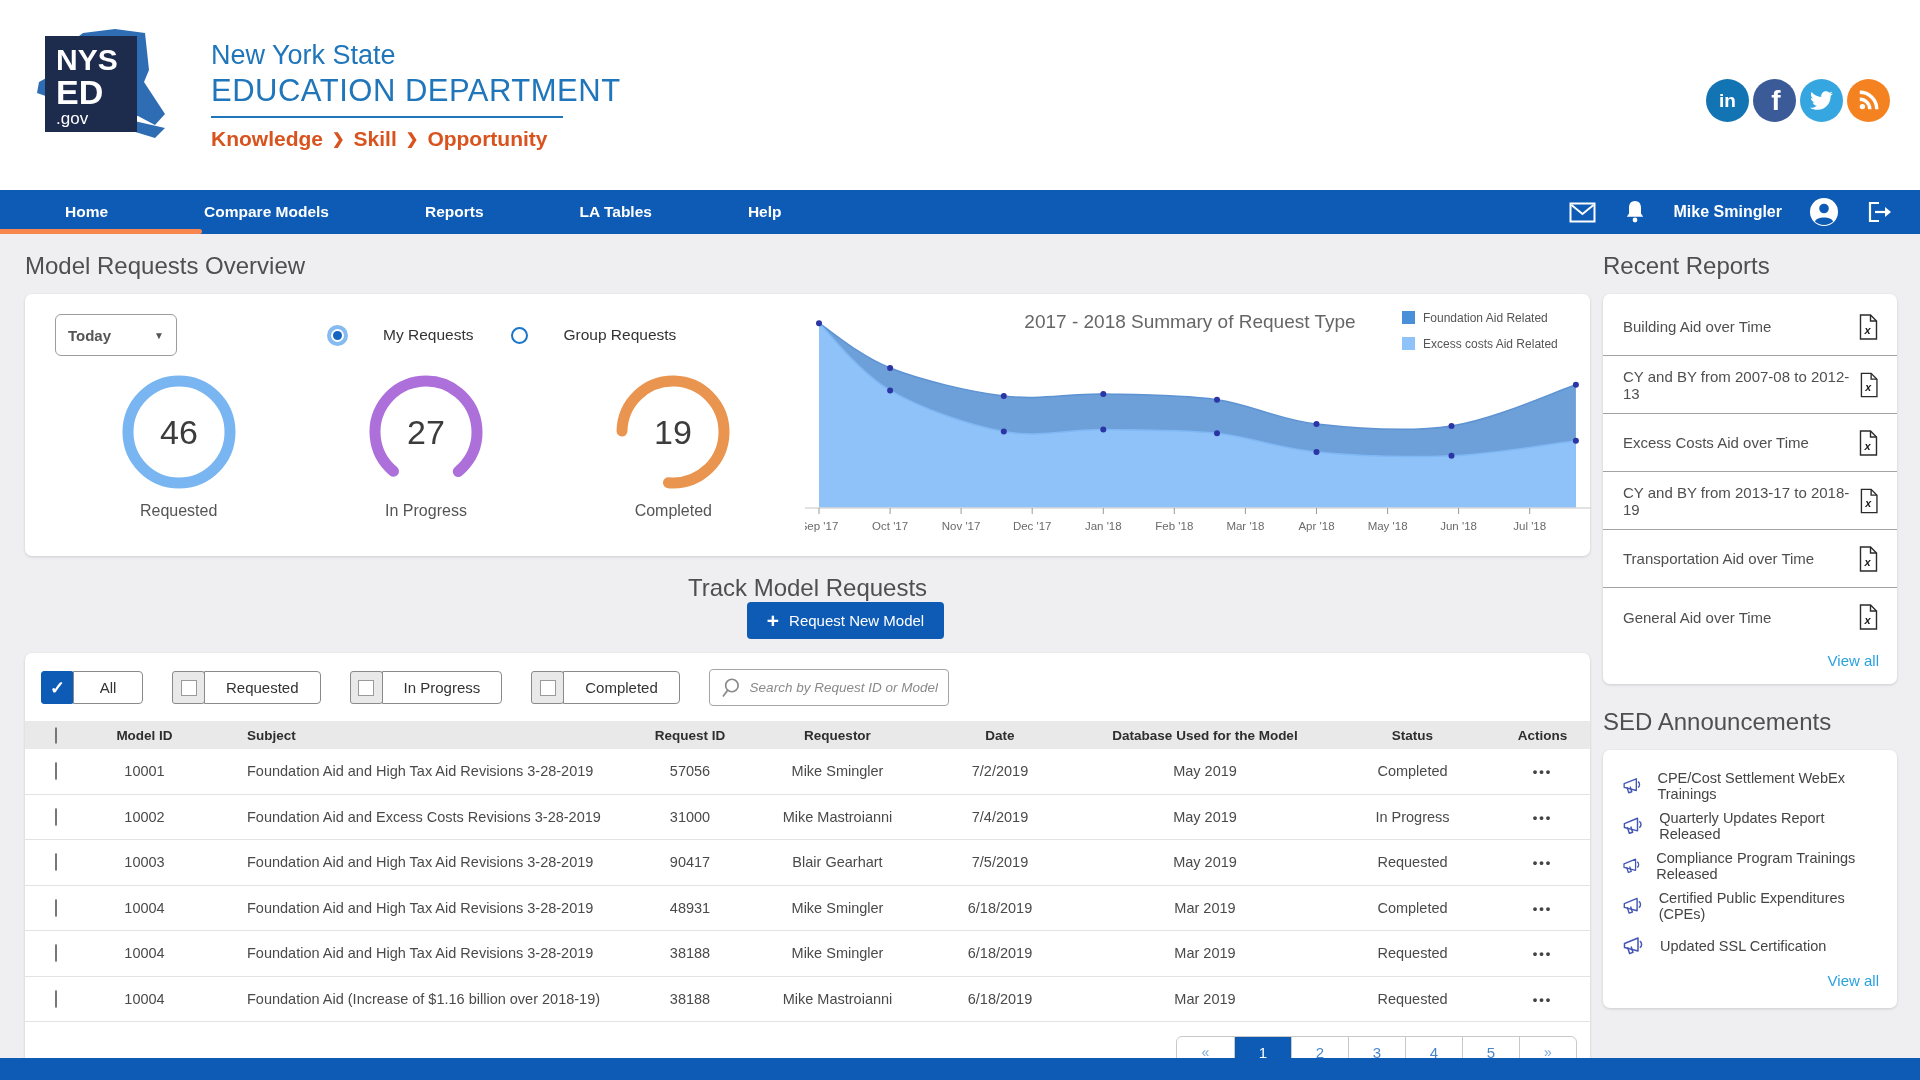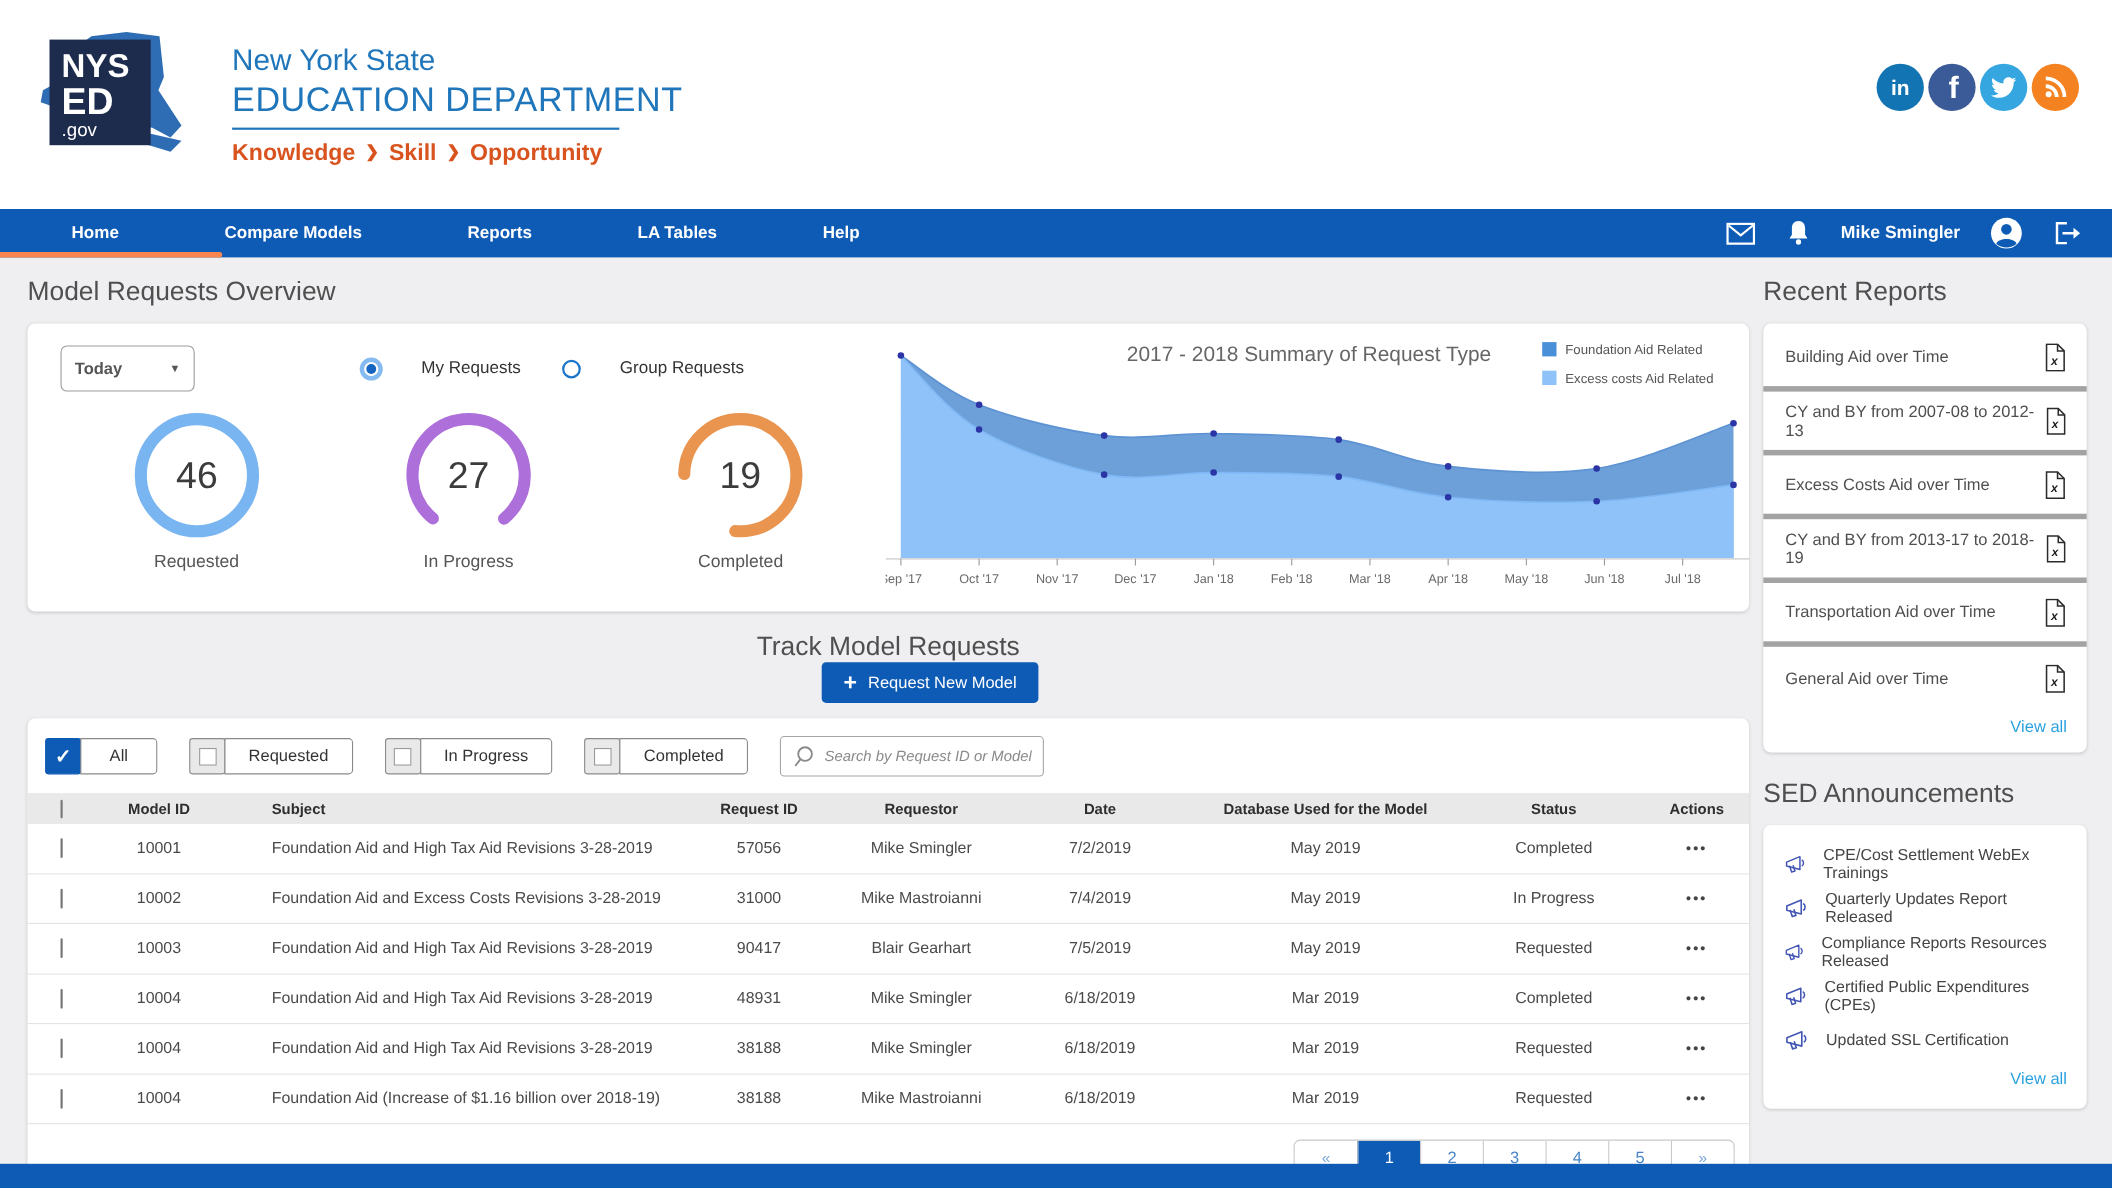--- a/index.html
+++ b/index.html
@@ -8,21 +8,21 @@
 
   
   .hdr { height:190px; background:#fff; display:flex; align-items:center; position:relative; }
   .logo { margin-left:25px; width:170px; height:150px; position:relative; flex:0 0 auto; }
   .org { margin-left:16px; }
   .org1 { font-size:27px; color:#2076ba; font-weight:500; }
   .org2 { font-size:31px; color:#2076ba; letter-spacing:.5px; margin-top:2px; }
   .org-rule { height:2px; background:#2076ba; width:352px; margin:7px 0 9px; }
   .tagline { font-size:21px; font-weight:bold; color:#d9531e; }
   .tagline .sep { font-size:15px; margin:0 9px; position:relative; top:-2px; }
-  .social { position:absolute; right:30px; top:58px; display:flex; gap:4px; }
+  .social { position:absolute; right:30px; top:79px; display:flex; gap:4px; }
   .soc { width:43px; height:43px; border-radius:50%; display:grid; place-items:center; cursor:pointer; }
 
   
   .nav { height:44px; background:#0d5bb5; display:flex; align-items:center; position:relative; }
   .nav-items { display:flex; gap:96px; padding-left:65px; }
   .nav-item { color:#fff; font-weight:bold; font-size:15.5px; cursor:pointer; }
   .nav-underline { position:absolute; left:0; bottom:0; width:202px; height:5px; background:#f9854f; border-radius:0 3px 3px 0; }
   .nav-right { margin-left:auto; display:flex; align-items:center; gap:27px; padding-right:28px; }
   .nav-user { color:#fff; font-weight:bold; font-size:16px; cursor:pointer; }
   .nav-ic { display:grid; place-items:center; cursor:pointer; }
@@ -80,21 +80,21 @@
 
   .pager-row { display:flex; justify-content:flex-end; padding:14px 13px 12px; }
   .pager { display:inline-flex; border:1px solid #c9c9c9; border-radius:6px; overflow:hidden; background:#fff; }
   .pg { width:57px; height:30px; display:grid; place-items:center; font-size:15px; color:#4b86c8; border-left:1px solid #c9c9c9; cursor:pointer; }
   .pg:first-child { border-left:none; }
   .pg.arrow { color:#7aa7d9; font-size:14px; }
   .pg.active { background:#0d5bb5; color:#fff; }
 
   
   .reports-card { padding:4px 0 0; margin-bottom:24px; }
-  .report-row { height:58px; display:flex; align-items:center; padding:0 18px 0 20px; border-bottom:5px solid #a3a3a3; cursor:pointer; }
+  .report-row { height:58px; display:flex; align-items:center; padding:0 18px 0 20px; border-bottom:1px solid #a3a3a3; cursor:pointer; }
   .report-row:last-of-type { border-bottom:none; }
   .report-label { font-size:15px; color:#4f4f4f; }
   .report-row svg { margin-left:auto; }
   .viewall { text-align:right; padding:6px 18px 14px; }
   .viewall a { color:#2aa1df; font-size:15px; cursor:pointer; }
   .ann-card { padding:16px 0 4px; }
   .ann-row { height:40px; display:flex; align-items:center; padding:0 14px 0 18px; cursor:pointer; }
   .ann-label { font-size:14.5px; color:#444; margin-left:13px; }
 
   .footbar { position:absolute; left:0; right:0; bottom:0; height:22px; background:#0d5bb5; }
@@ -498,21 +498,21 @@
                 <path d="M6.5 13.2 l2.1 6.3 3.4 -1.1 -1.9 -5.8"></path>
               </svg>
               <span class="ann-label">Quarterly Updates Report Released</span>
             </div>
             <div class="ann-row">
               <svg width="26" height="24" viewBox="0 0 26 24" fill="none" stroke="#4356b4" stroke-width="1.5" stroke-linejoin="round">
                 <path d="M3.5 9.5 L17 4 v13 L3.5 13.5 z"></path>
                 <path d="M18.8 7.2 c2.4 1.2 2.4 5.2 0 6.4"></path>
                 <path d="M6.5 13.2 l2.1 6.3 3.4 -1.1 -1.9 -5.8"></path>
               </svg>
-              <span class="ann-label">Compliance Reports Resources Released</span>
+              <span class="ann-label">Compliance Program Trainings Released</span>
             </div>
             <div class="ann-row">
               <svg width="26" height="24" viewBox="0 0 26 24" fill="none" stroke="#4356b4" stroke-width="1.5" stroke-linejoin="round">
                 <path d="M3.5 9.5 L17 4 v13 L3.5 13.5 z"></path>
                 <path d="M18.8 7.2 c2.4 1.2 2.4 5.2 0 6.4"></path>
                 <path d="M6.5 13.2 l2.1 6.3 3.4 -1.1 -1.9 -5.8"></path>
               </svg>
               <span class="ann-label">Certified Public Expenditures (CPEs)</span>
             </div>
             <div class="ann-row">

